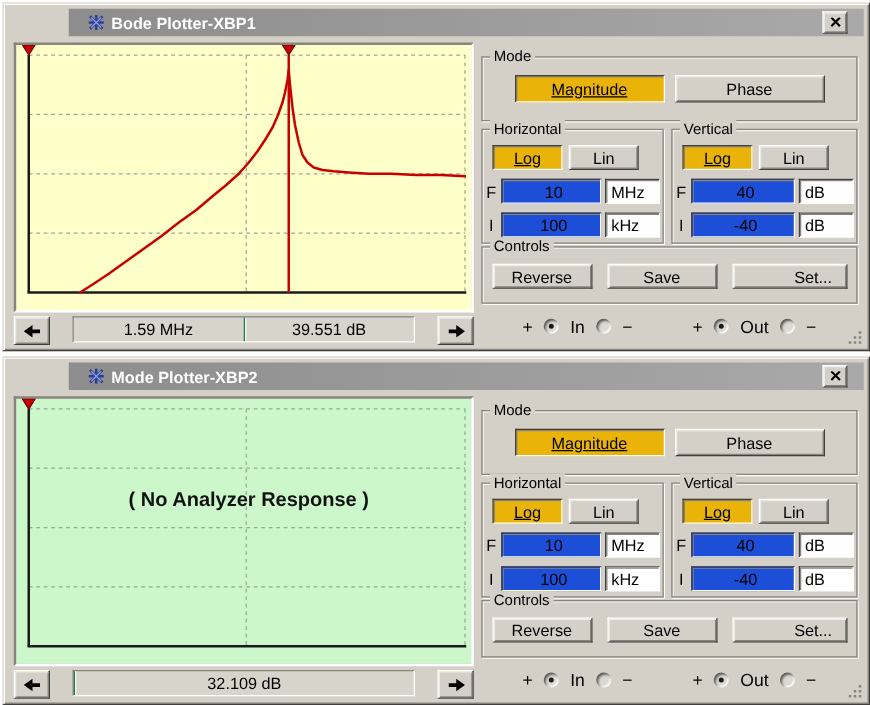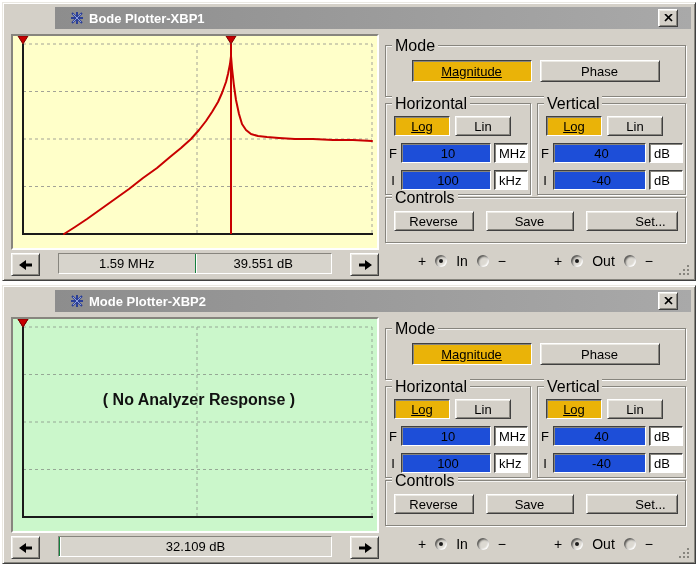--- a/index.html
+++ b/index.html
@@ -46,21 +46,21 @@
   .readout-field{flex:1;display:flex;align-items:center;justify-content:center;font-size:13px;}
   .readout-field.second{border-left:1px solid #15803d;box-shadow:inset 1px 0 0 #ffffff;}
   .right-panel{position:absolute;left:382px;top:31px;width:303px;height:241px;}
   .groupbox{
     position:absolute;box-sizing:border-box;
     border:1px solid #87857e;
     box-shadow:1px 1px 0 #ffffff, inset 1px 1px 0 rgba(255,255,255,.75);
   }
   .gb-label{
     position:absolute;top:-8px;left:6px;background:#D4D0C8;
-    padding:0 3px;font-size:16px;line-height:15px;white-space:nowrap;
+    padding:0 3px;font-size:12px;line-height:15px;white-space:nowrap;
   }
   .gb-mode{left:0;top:11px;width:301px;height:52px;}
   .gb-h{left:0;top:69px;width:146px;height:92px;}
   .gb-v{left:152px;top:69px;width:149px;height:92px;}
   .gb-c{left:0;top:163px;width:301px;height:46px;}
   .btn{
     background:#D4D0C8;
     border:1px solid;border-color:#fff #404040 #404040 #fff;
     box-shadow: inset 1px 1px 0 #eceae4, inset -1px -1px 0 #87857e;
     display:flex;align-items:center;justify-content:center;
@@ -78,21 +78,21 @@
   .loglin-row .btn{width:56px;height:20px;}
   .fi-row{display:flex;align-items:center;margin:7px 2px 0 2px;gap:3px;}
   .fi-label{width:10px;text-align:center;font-size:13px;flex:0 0 auto;}
   .field{
     flex:1;height:20px;box-sizing:border-box;background:#1d4ed8;min-width:0;
     border:1px solid;border-color:#404040 #fff #fff #404040;
     box-shadow: inset 1px 1px 0 #87857e;
     font-family:"Liberation Sans",sans-serif;font-size:13px;padding:0 0 0 4px;outline:none;text-align:center;
   }
   .unit{
-    width:34px;height:20px;box-sizing:border-box;background:#fff;flex:0 0 auto;
+    width:44px;height:20px;box-sizing:border-box;background:#fff;flex:0 0 auto;
     border:1px solid;border-color:#404040 #fff #fff #404040;
     box-shadow: inset 1px 1px 0 #87857e;
     display:flex;align-items:center;padding-left:4px;font-size:13px;
   }
   .controls-row{display:flex;justify-content:center;gap:12px;margin-top:13px;}
   .controls-row .btn{height:20px;}
   .btn-reverse{width:80px;} .btn-save{width:88px;} .btn-set{width:92px;padding-left:38px;}
   .io-row{
     position:absolute;left:0;top:215px;width:301px;height:24px;
     display:flex;align-items:center;justify-content:center;gap:9px;font-size:14px;

